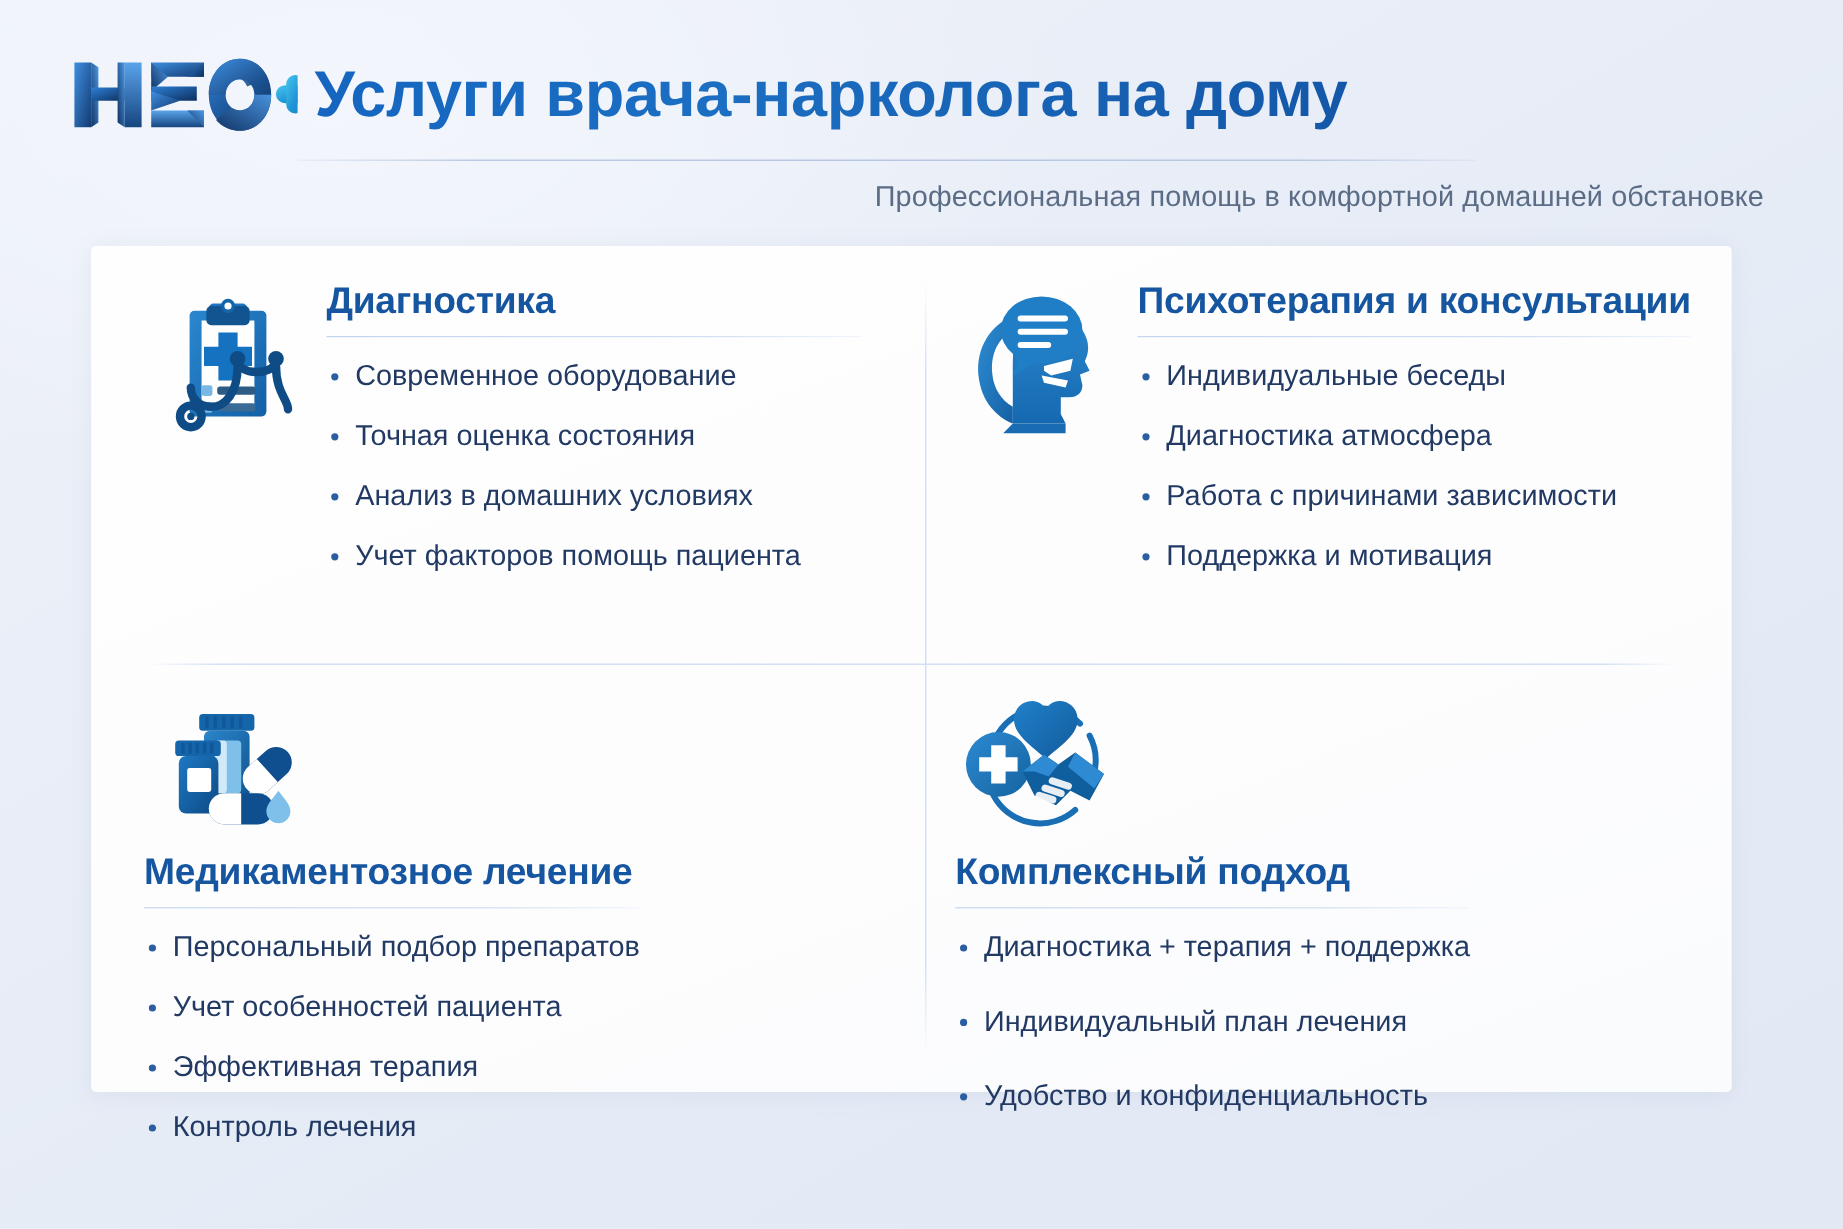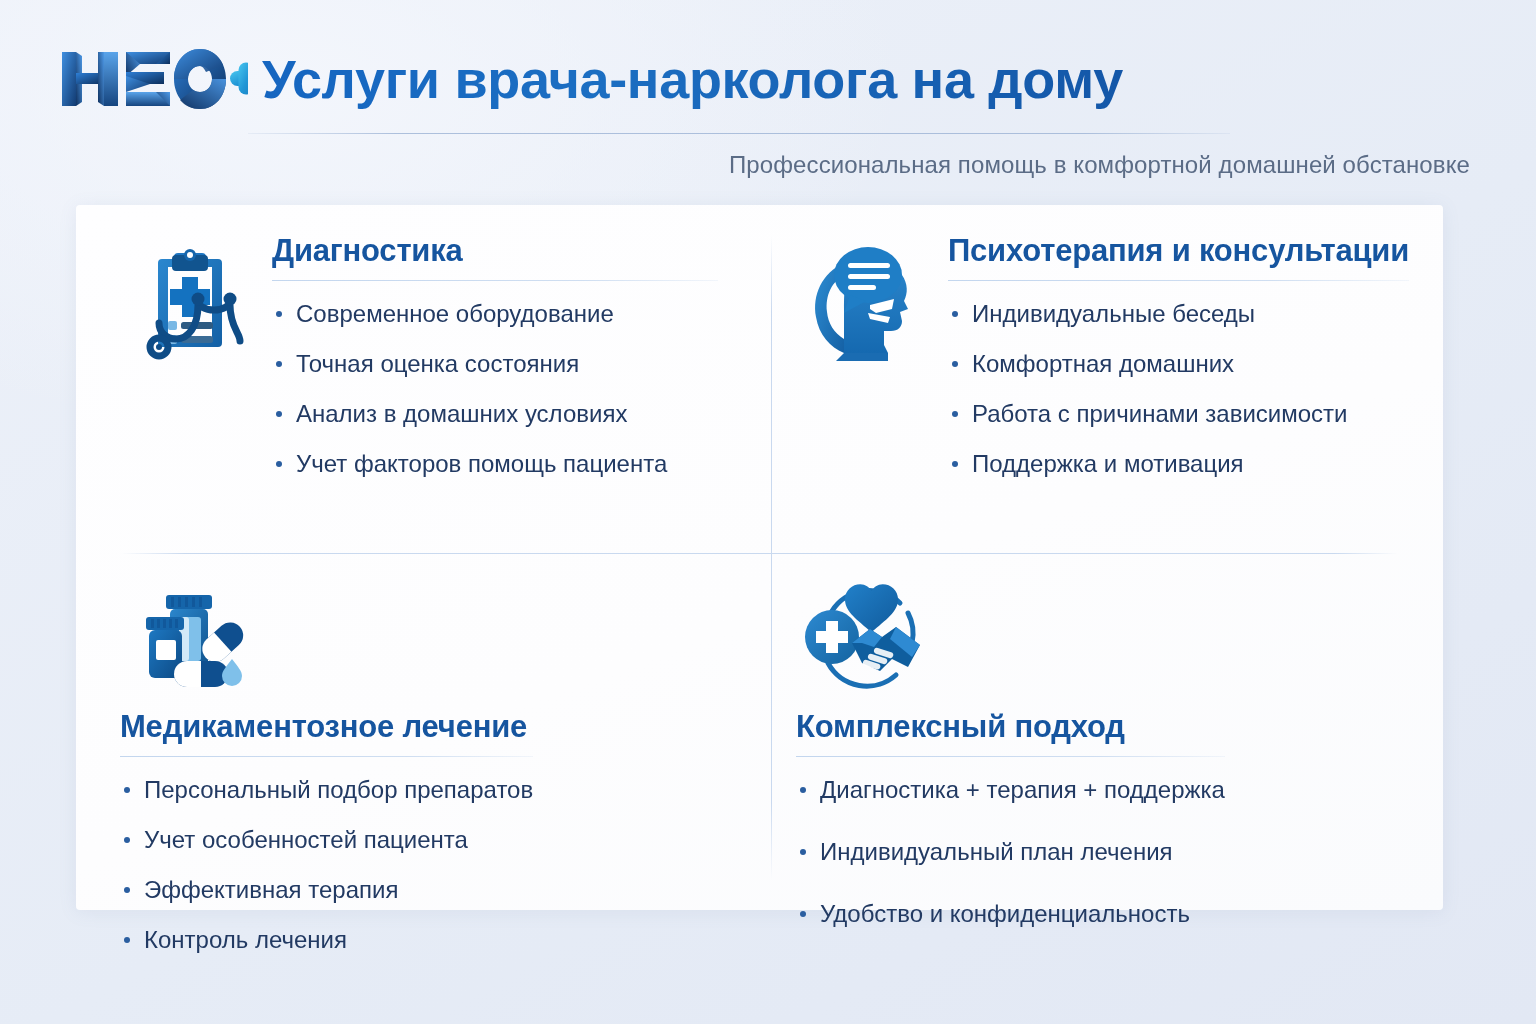--- a/index.html
+++ b/index.html
@@ -330,21 +330,21 @@
             <rect x="52" y="28" width="42" height="5" rx="2.5" fill="#ffffff"></rect>
             <rect x="52" y="39" width="42" height="5" rx="2.5" fill="#ffffff"></rect>
             <rect x="52" y="50" width="28" height="5" rx="2.5" fill="#ffffff"></rect>
           </svg>
         </div>
         <div class="card-body">
           <h2 class="card-title">Психотерапия и консультации</h2>
           <div class="title-rule"></div>
           <ul class="bullets">
             <li>Индивидуальные беседы</li>
-            <li>Комфортная домашних</li>
+            <li>Диагностика атмосфера</li>
             <li>Работа с причинами зависимости</li>
             <li>Поддержка и мотивация</li>
           </ul>
         </div>
       </div>
 
       <div class="card r2">
         <div class="card-icon">
           <svg viewBox="0 0 136 136" aria-hidden="true">
             <defs>

